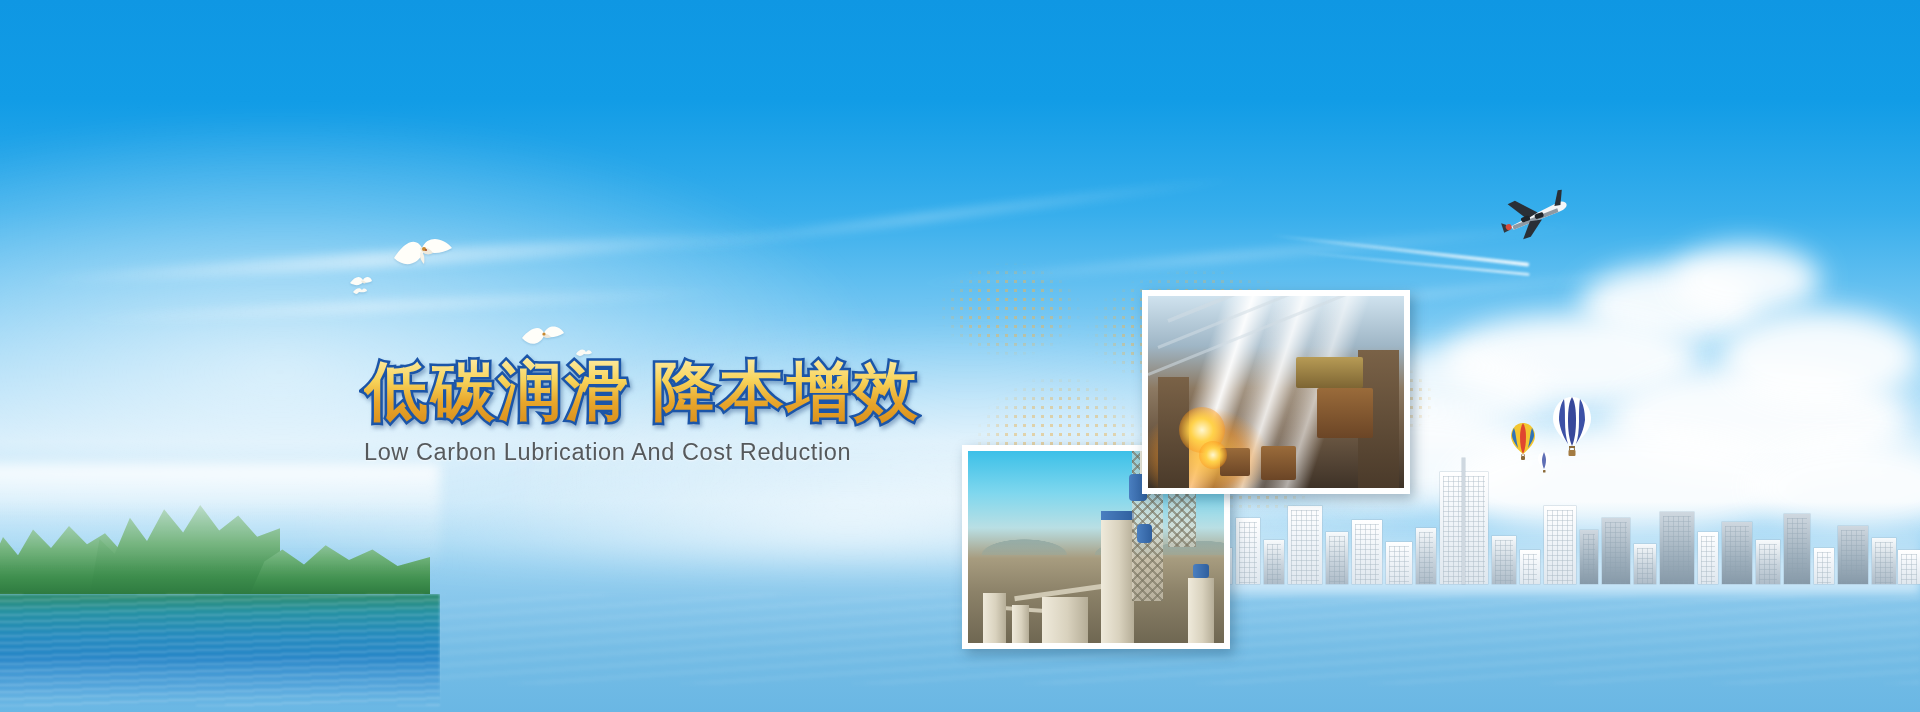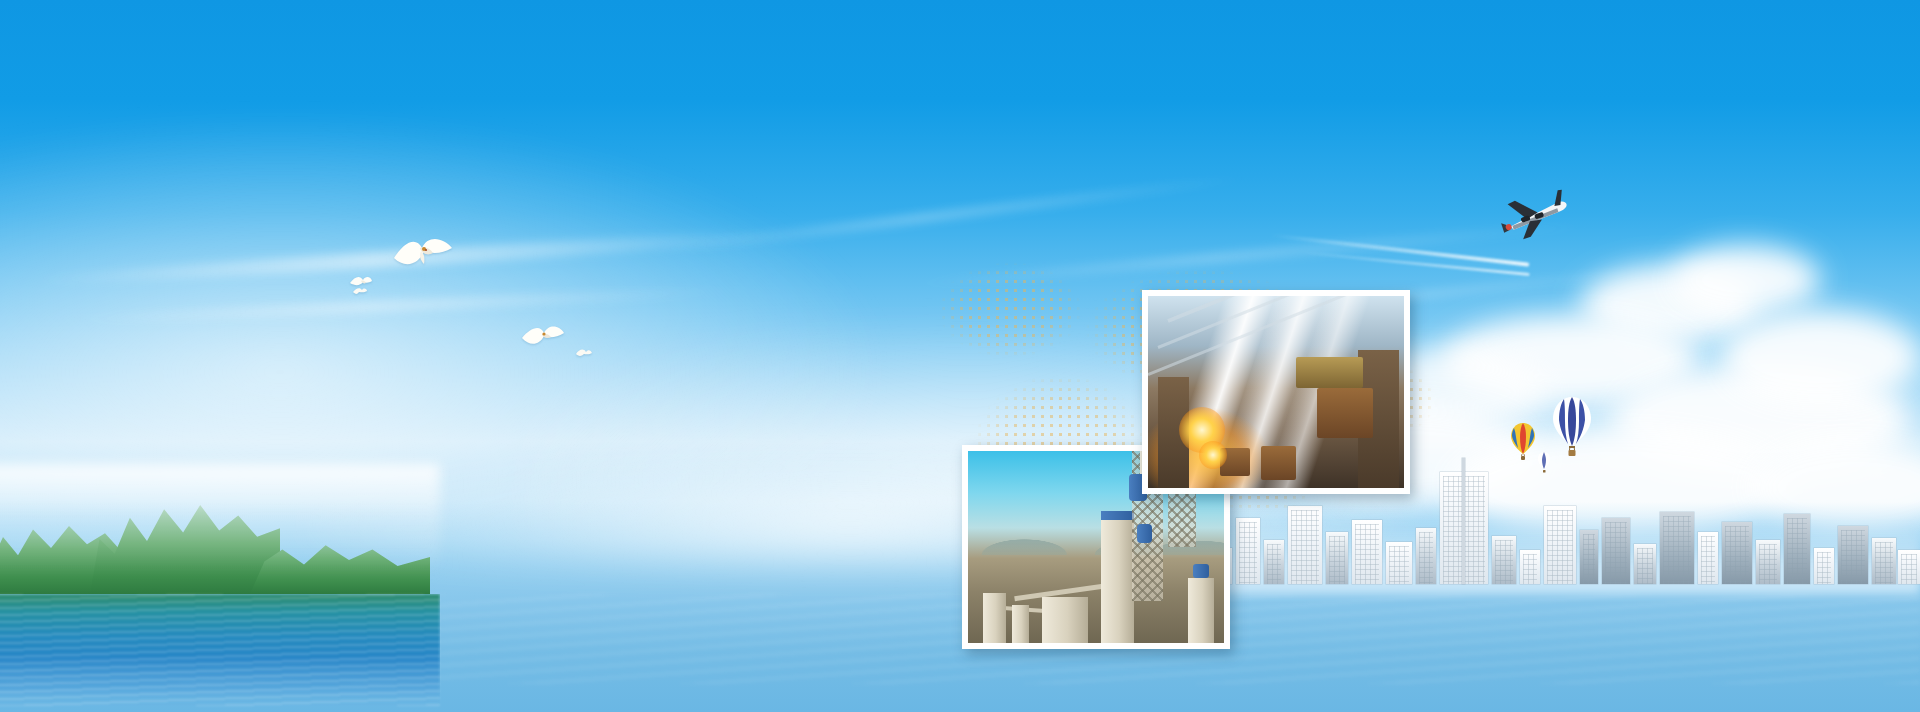--- a/index.html
+++ b/index.html
@@ -440,14 +440,21 @@
     </svg>
   </div>
   <div class="balloon" style="left:1537px;top:451px;">
     <svg width="14" height="22" viewBox="0 0 14 22">
       <path d="M7 1 C11 1 13 4 13 8 C13 12 10 15 7 18 C4 15 1 12 1 8 C1 4 3 1 7 1 Z" fill="#ffffff"></path>
       <path d="M7 1 C8 4 9 6 9 9 C9 12 8 16 7 18 C6 16 5 12 5 9 C5 6 6 4 7 1 Z" fill="#5f6fb5"></path>
       <rect x="6" y="19" width="2.5" height="2.5" rx=".6" fill="#8b6a3a"></rect>
     </svg>
   </div>
 
+  <div class="textblock">
+    <div class="headline-wrap">
+      <div class="headline-stroke">低碳润滑  降本增效</div>
+      <div class="headline">低碳润滑  降本增效</div>
+    </div>
+    <div class="subtitle">Low Carbon Lubrication And Cost Reduction</div>
+  </div>
 
 </div>
 
 </body></html>

